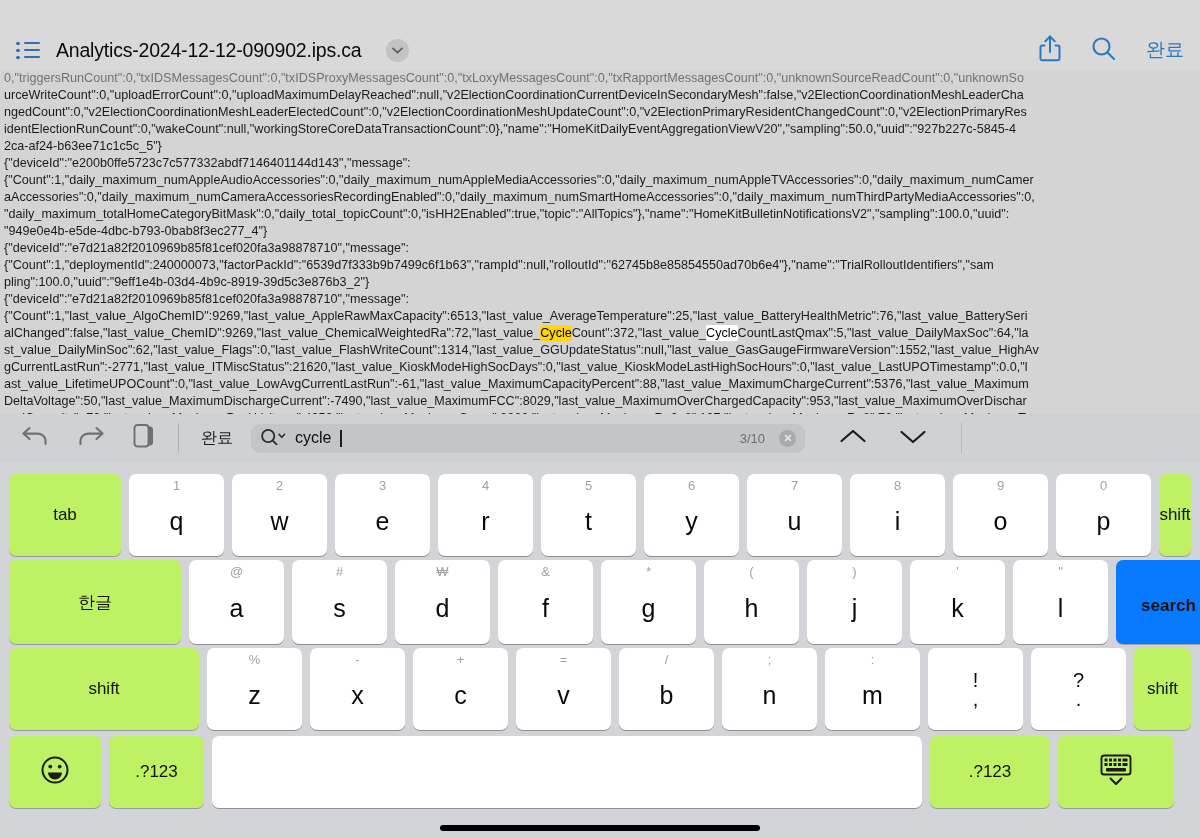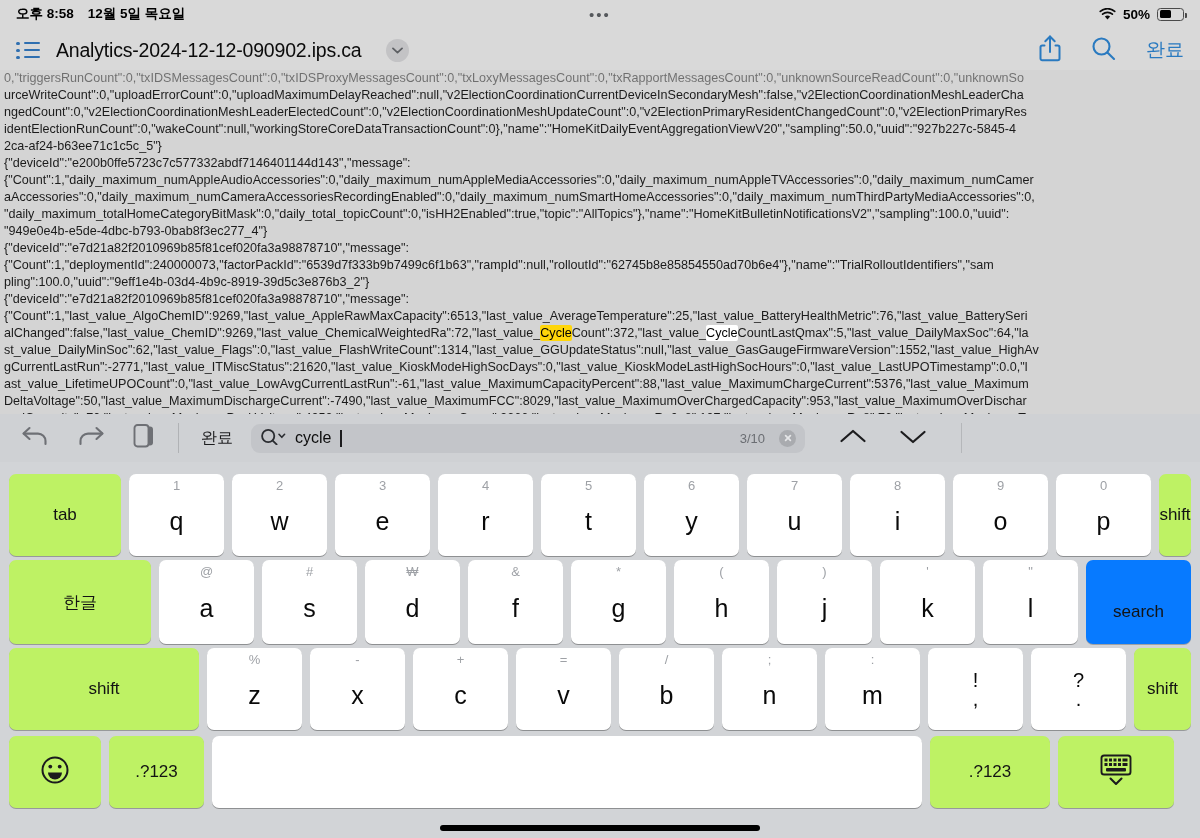--- a/index.html
+++ b/index.html
@@ -89,55 +89,33 @@
     display: flex; align-items: center; justify-content: center;
     font-size: 25px; color: #0a0a0a; font-weight: 400;
   }
   .key.dark { background: #bef264; box-shadow: 0 1px 0.5px rgba(0,0,0,0.28); }
   .key.blue { background: #077aff; color: #fff; box-shadow: 0 1px 0.5px rgba(0,0,0,0.24); }
   .key .alt { position: absolute; top: 5px; left: 0; right: 0; text-align: center;
               font-size: 13px; color: #9ea1a6; font-weight: 400; line-height: 1; }
   .key .main { position: relative; top: 6px; }
   .key.lbl { font-size: 17px; color: #131313; }
   .key.lbl .main { top: 0; }
-  .key.blue .main { top: 10px; font-size: 17px; }
+  .key.blue .main { top: 4px; font-size: 17px; font-weight: bold; }
   .key.stacked { flex-direction: column; justify-content: center; gap: 1px; font-size: 20px; }
   .key.stacked .up { font-size: 20px; line-height: 18px; }
   .key.stacked .dn { font-size: 20px; line-height: 18px; }
 
   .homebar { position: absolute; bottom: 7px; left: 50%; transform: translateX(-50%);
              width: 320px; height: 6px; background: #000; border-radius: 3px; }
 </style>
 </head>
 <body>
 
 <div id="root">
 
-  <div class="statusbar">
-    <div class="sb-left">
-      <span>오후 8:58</span>
-      <span>12월 5일 목요일</span>
-    </div>
-    <div class="sb-center">
-      <span class="dots">•••</span>
-    </div>
-    <div class="sb-right">
-      <span class="wifi">
-        <svg width="17" height="13" viewBox="0 0 17 13">
-          <path d="M8.5 11.6 L5.9 8.6 a4 4 0 0 1 5.2 0 Z" fill="#0b0b0b"></path>
-          <path d="M3.6 6.2 a7.4 7.4 0 0 1 9.8 0" stroke="#0b0b0b" stroke-width="1.7" fill="none" stroke-linecap="round"></path>
-          <path d="M1.3 3.4 a10.9 10.9 0 0 1 14.4 0" stroke="#0b0b0b" stroke-width="1.7" fill="none" stroke-linecap="round"></path>
-        </svg>
-      </span>
-      <span>50%</span>
-      <span class="batt">
-          <span class="batt-fill"></span>
-        </span>
-    </div>
-  </div>
 
   <div class="navbar">
     <div class="nav-left">
       <span class="list-icon">
         <i></i>
           <i></i>
           <i></i>
           <b></b>
           <b></b>
           <b></b>
@@ -267,21 +245,21 @@
         </div>
         <div class="key" style="width: 95px; height: 82px; flex: 0 0 auto;">
           <span class="alt">0</span>
           <span class="main">p</span>
         </div>
         <div class="key dark lbl" style="width: 32px; height: 82px; flex: 0 0 auto;">
           <span class="main">shift</span>
         </div>
       </div>
     <div class="krow" id="krow2" style="top: 98px; height: 84px; padding: 0px 9px; gap: 8px;">
-        <div class="key dark lbl" style="width: 142px; height: 84px; flex: 0 0 auto;">
+        <div class="key dark lbl" style="width: 172px; height: 84px; flex: 0 0 auto;">
           <span class="main">한글</span>
         </div>
         <div class="key" style="width: 95px; height: 84px; flex: 0 0 auto;">
           <span class="alt">@</span>
           <span class="main">a</span>
         </div>
         <div class="key" style="width: 95px; height: 84px; flex: 0 0 auto;">
           <span class="alt">#</span>
           <span class="main">s</span>
         </div>

